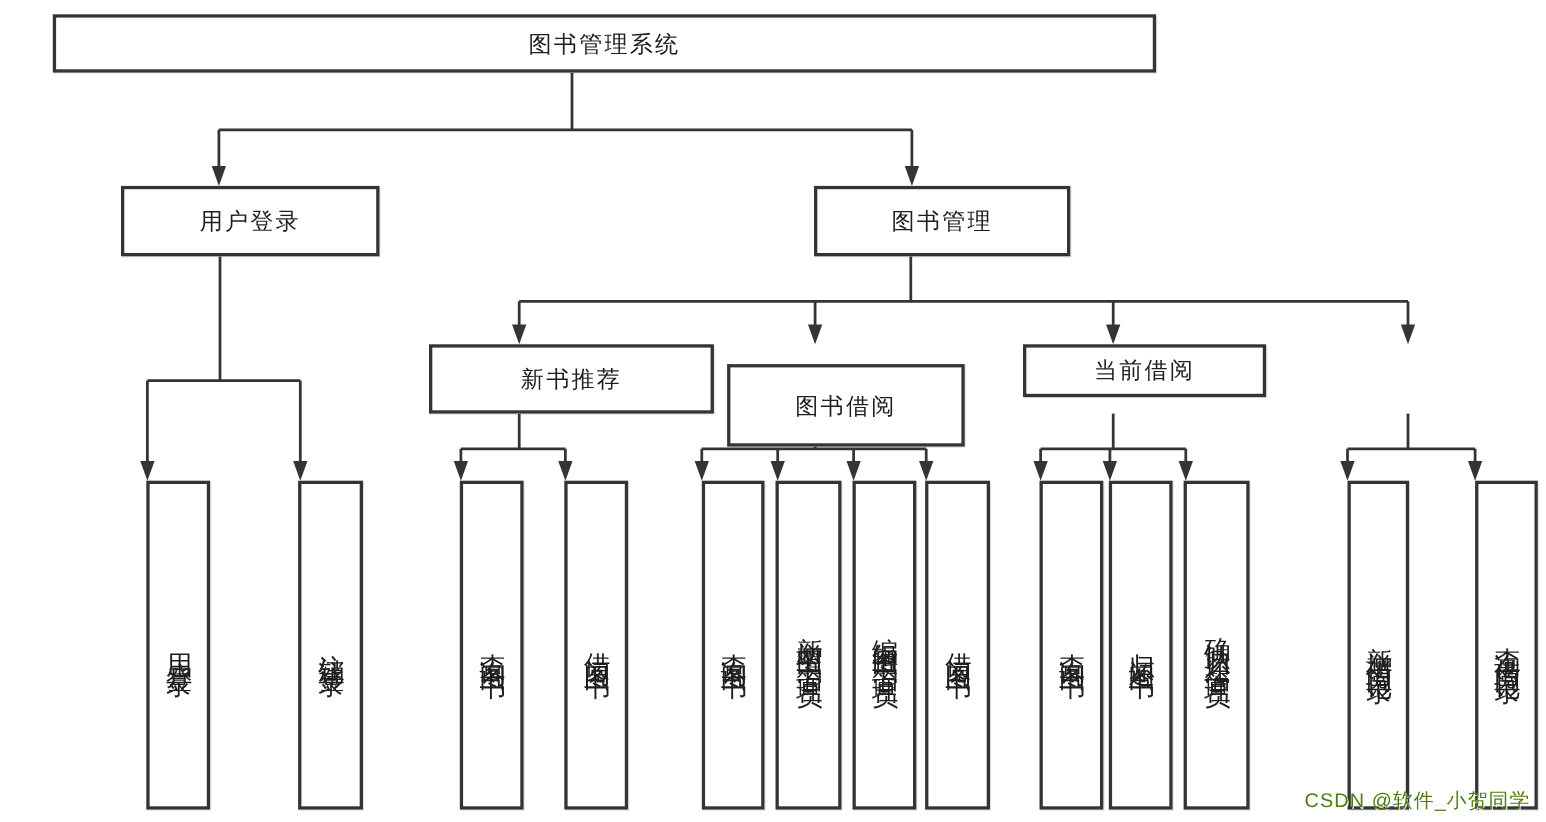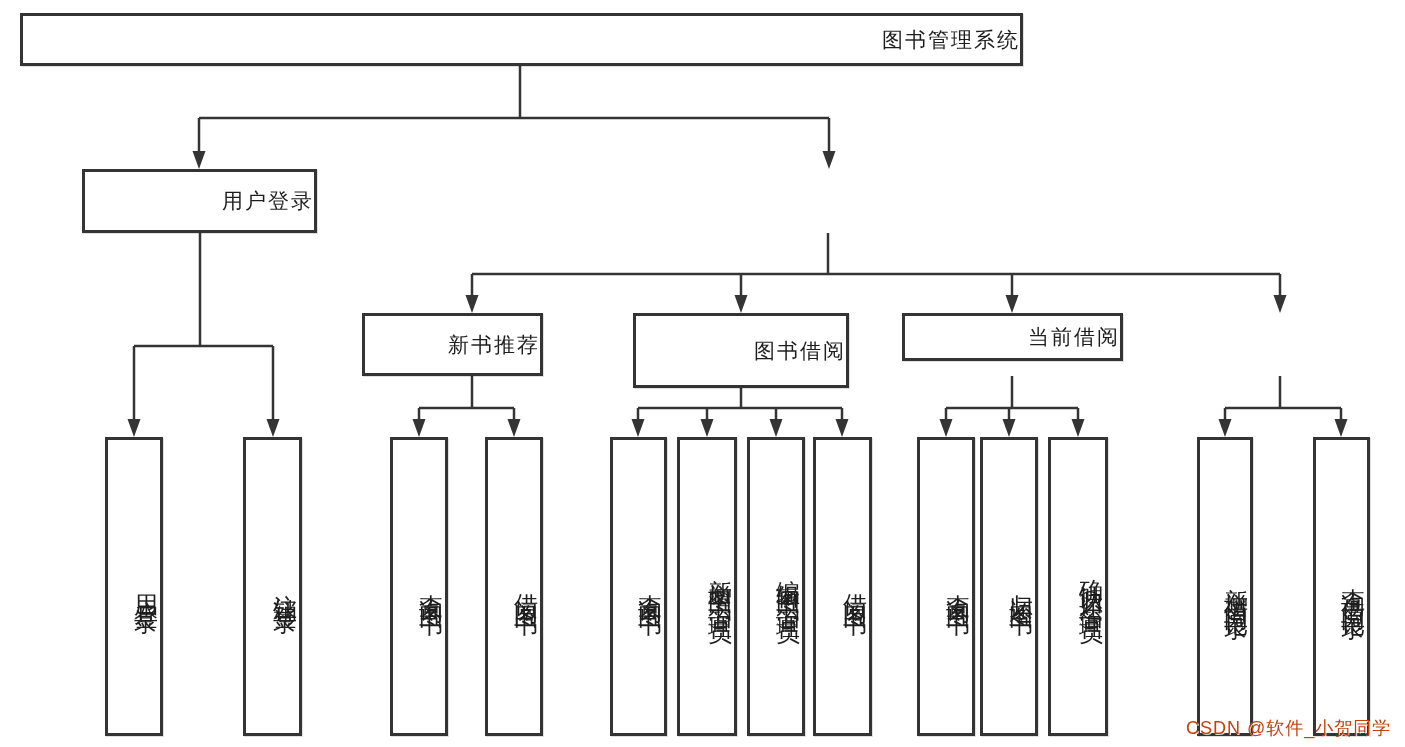--- a/index.html
+++ b/index.html
@@ -9,41 +9,42 @@
     background:#ffffff;
     font-family:"Liberation Sans",sans-serif;
     overflow:hidden;
   }
   #wires{position:absolute;left:0;top:0;z-index:1;}
   .node{
     position:absolute;
     box-sizing:border-box;
     border:3px solid #343434;
     background:#ffffff;
-    display:flex;align-items:center;justify-content:flex-end;
+    display:flex;align-items:center;justify-content:center;
     color:#1e1e1e;
     z-index:2;
     box-shadow:1px 1px 0 rgba(0,0,0,0.12);
+    margin-left:28px;
   }
   .hnode{font-size:21px;letter-spacing:2px;white-space:nowrap;}
   .leaf{z-index:2;}
   .vtext{
     writing-mode:vertical-rl;
     text-orientation:mixed;
     font-size:24px;
     letter-spacing:6px;
     line-height:1.15;
     color:#1e1e1e;
     white-space:nowrap;
   }
   #watermark{
     position:absolute;
     left:1186px;top:716px;
     font-size:18px;
-    color:#c2410c;
+    color:#4d7c0f;
     letter-spacing:1px;
     white-space:nowrap;
     z-index:5;
     text-shadow:1px 1px 0 rgba(255,255,255,0.8);
   }
 </style>
 </head>
 <body>
 
 <div id="page">
@@ -103,25 +104,28 @@
       <polygon points="1334.5,419 1347.5,419 1341,437" fill="#343434"></polygon>
     </svg>
 
   <div class="node hnode" style="left:20px;top:13px;width:1003px;height:53px">
     <span>图书管理系统</span>
   </div>
 
   <div class="node hnode" style="left:82px;top:169px;width:235px;height:64px">
     <span>用户登录</span>
   </div>
+  <div class="node hnode" style="left:712px;top:169px;width:233px;height:64px">
+    <span>图书管理</span>
+  </div>
 
-  <div class="node hnode" style="left:362px;top:313px;width:181px;height:63px">
+  <div class="node hnode" style="left:362px;top:313px;width:259px;height:63px">
     <span>新书推荐</span>
   </div>
-  <div class="node hnode" style="left:633px;top:313px;width:216px;height:75px">
+  <div class="node hnode" style="left:633px;top:331px;width:216px;height:75px">
     <span>图书借阅</span>
   </div>
   <div class="node hnode" style="left:902px;top:313px;width:221px;height:48px">
     <span>当前借阅</span>
   </div>
 
   <div class="node leaf" style="left:105px;top:437px;width:58px;height:299px">
     <span class="vtext">用户登录</span>
   </div>
   <div class="node leaf" style="left:243px;top:437px;width:59px;height:299px">

